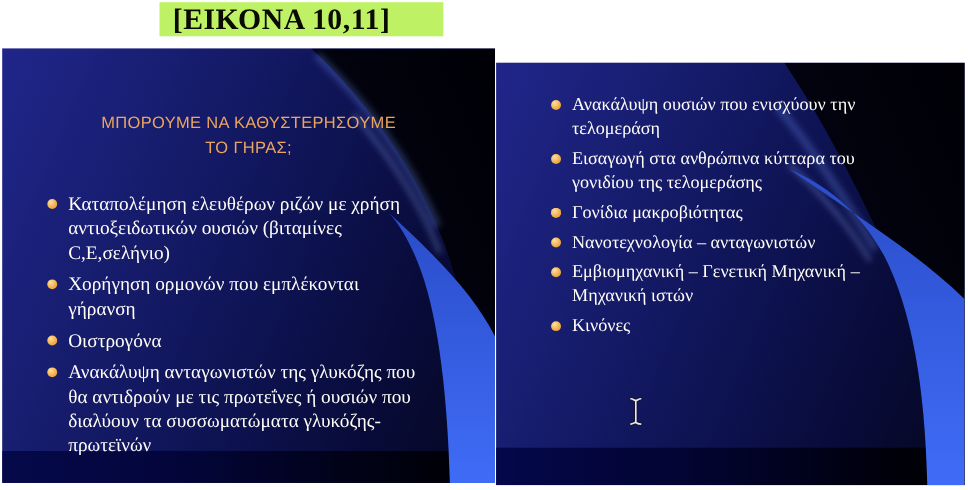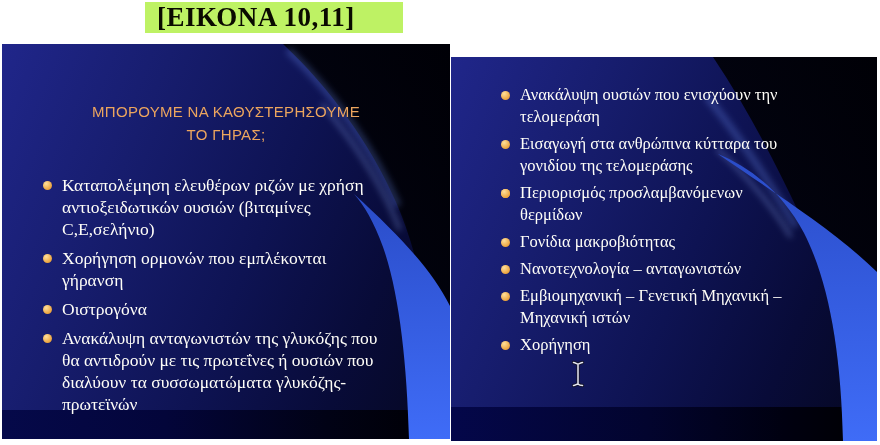--- a/index.html
+++ b/index.html
@@ -112,35 +112,31 @@
 τελομεράση</span></li>
       <li>
         <span class="dot"></span>
         <span class="txt">Εισαγωγή στα ανθρώπινα κύτταρα του
 γονιδίου της τελομεράσης</span></li>
       <li>
         <span class="dot"></span>
         </li>
       <li>
         <span class="dot"></span>
-        <span class="txt">Περιορισμός προσλαμβανόμενων
-θερμίδων</span></li>
-      <li>
-        <span class="dot"></span>
         <span class="txt">Γονίδια μακροβιότητας</span></li>
       <li>
         <span class="dot"></span>
         <span class="txt">Νανοτεχνολογία – ανταγωνιστών</span></li>
       <li>
         <span class="dot"></span>
         <span class="txt">Εμβιομηχανική – Γενετική Μηχανική –
 Μηχανική ιστών</span></li>
       <li>
         <span class="dot"></span>
-        <span class="txt">Χορήγηση</span></li>
+        <span class="txt">Κινόνες</span></li>
     </ul>
   </figure>
 
   <svg class="cursor" viewBox="0 0 16 28">
     <g fill="none" stroke-linecap="round">
       <path d="M3.5,2.5 C5.5,2.5 6.5,4 8,4 C9.5,4 10.5,2.5 12.5,2.5 M8,4 L8,24 M3.5,25.5 C5.5,25.5 6.5,24 8,24 C9.5,24 10.5,25.5 12.5,25.5" stroke="#15152c" stroke-width="3.4"></path>
       <path d="M3.5,2.5 C5.5,2.5 6.5,4 8,4 C9.5,4 10.5,2.5 12.5,2.5 M8,4 L8,24 M3.5,25.5 C5.5,25.5 6.5,24 8,24 C9.5,25.5 10.5,25.5 12.5,25.5" stroke="#e6e8f2" stroke-width="1.5"></path>
     </g>
   </svg>
 

